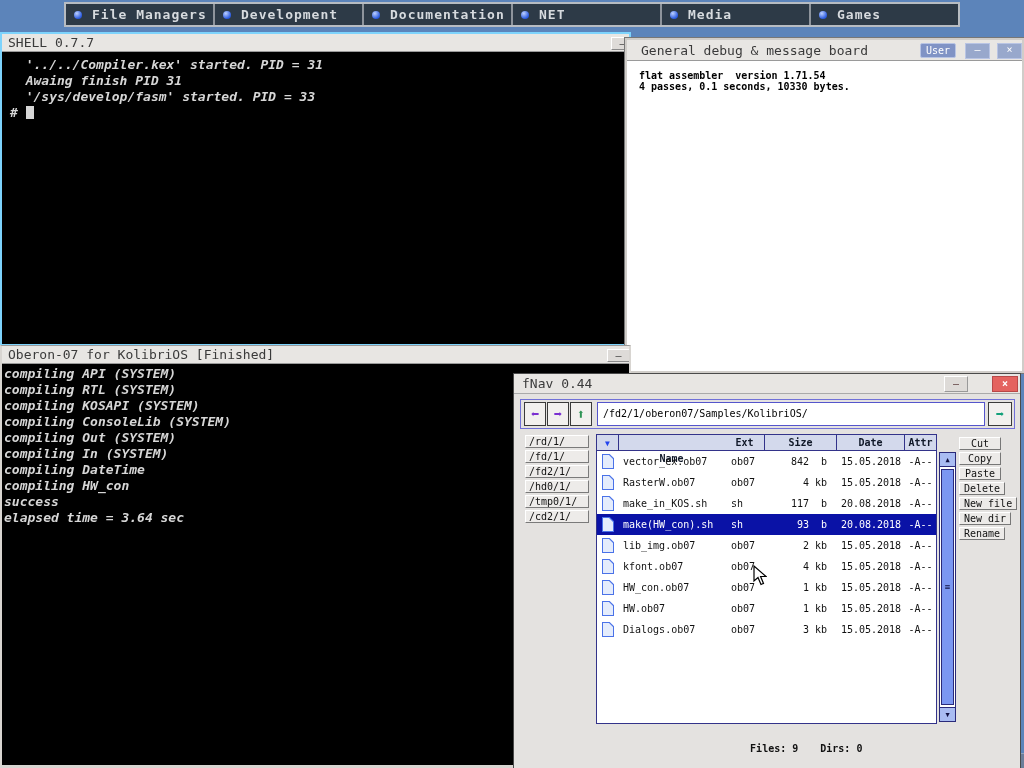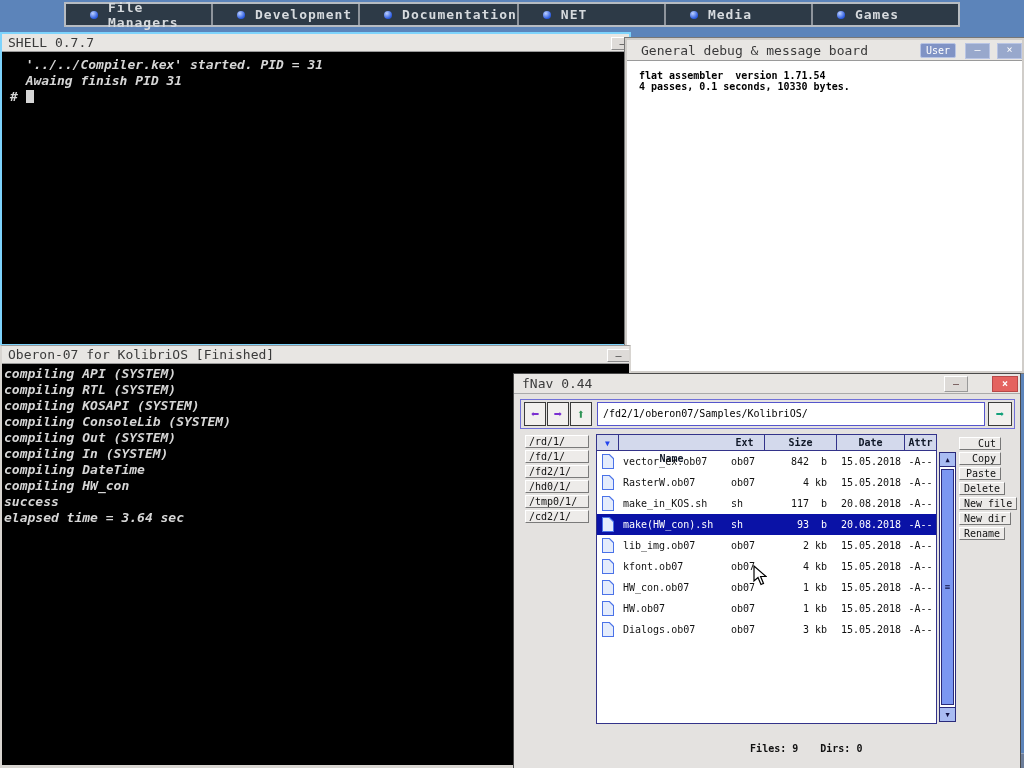--- a/index.html
+++ b/index.html
@@ -2,21 +2,21 @@
 <html><head>
 <meta charset="utf-8">
 <style>
   * { margin:0; padding:0; box-sizing:border-box; }
   html,body { width:1024px; height:768px; overflow:hidden; }
   body { position:relative; background:#5c84ba; font-family:"DejaVu Sans Mono", monospace; }
 
   
   .menubar { position:absolute; left:64px; top:2px; width:896px; height:25px;
     background:#2d3a47; border:2px solid #b7bcc2; display:flex; z-index:6; }
-  .menuitem { flex:1; display:flex; align-items:center; padding-left:24px;
+  .menuitem { flex:1; display:flex; align-items:center; padding-left:8px;
     border-right:2px solid #8e949c; color:#d6dade; font-size:13px; font-weight:bold; letter-spacing:1px; }
   .menuitem:last-child { border-right:none; }
   .bullet { width:8px; height:8px; border-radius:50%; margin-right:10px; flex:0 0 auto;
     background:radial-gradient(circle at 35% 30%, #bcd0ff, #2a5ae0 70%); }
 
   
   .titlebar { background:#e8e6e3; color:#3a3a3a; font-size:13px; line-height:18px;
     padding-left:6px; position:relative; white-space:nowrap; overflow:hidden; }
   .chromebtn { position:absolute; font-size:10px; line-height:12px; text-align:center; }
 
@@ -95,21 +95,21 @@
     text-align:center; font-size:7px; line-height:14px; color:#101040; }
   .sb-up { top:0; border-bottom:1px solid #2a2a7a; }
   .sb-down { bottom:0; border-top:1px solid #2a2a7a; }
   .sthumb { position:absolute; left:1px; top:16px; width:13px; height:236px; background:#7b97f2;
     border:1px solid #2a2a7a; display:flex; align-items:center; justify-content:center;
     font-size:9px; color:#101040; }
 
   .actions { position:absolute; left:445px; top:63px; }
   .actbtn { display:block; margin-bottom:2px; height:13px; min-width:42px; padding:0 4px;
     background:#eceae8; border:1px solid #777; border-top-color:#fff; border-left-color:#fff;
-    font-size:10px; line-height:11px; color:#111; text-align:right; width:max-content; }
+    font-size:10px; line-height:11px; color:#111; text-align:center; width:max-content; }
 
   .fstatus { position:absolute; left:212px; top:358px; font-size:10px; font-weight:bold; color:#111; white-space:pre; }
   .fstatus span { margin-right:22px; }
 
   
   .taskbar { position:absolute; left:0; top:753px; width:1024px; height:15px;
     background:#6d7e9a; border-top:1px solid #93a1b8; z-index:5; }
   .tb-black { position:absolute; left:631px; top:0; width:16px; height:15px; background:#000; }
   .tb-drop { position:absolute; left:647px; top:1px; width:21px; height:13px; background:#e0ddda;
     border:1px solid #555; font-size:7px; line-height:11px; text-align:center; color:#222; }
@@ -158,20 +158,21 @@
 </div>
 
 <div class="w-shell">
   <div class="titlebar">
     <span>SHELL 0.7.7</span>
     <div class="chromebtn minbtn-gray" style="left:609px;"><span>–</span></div>
   </div>
   <div class="term">
     <div class="termline">  '../../Compiler.kex' started. PID = 31</div>
     <div class="termline">  Awaing finish PID 31</div>
+    <div class="termline">  '/sys/develop/fasm' started. PID = 33</div>
     <div class="termline"><span>#</span><span class="cursorblock"></span></div>
   </div>
 </div>
 
 <div class="w-debug">
   <div class="titlebar">
     <span>General debug &amp; message board</span>
     <div class="userbtn"><span>User</span></div>
     <div class="chromebtn bluebtn" style="left:338px;"><span>–</span></div>
     <div class="chromebtn bluebtn" style="left:370px;"><span>×</span></div>

